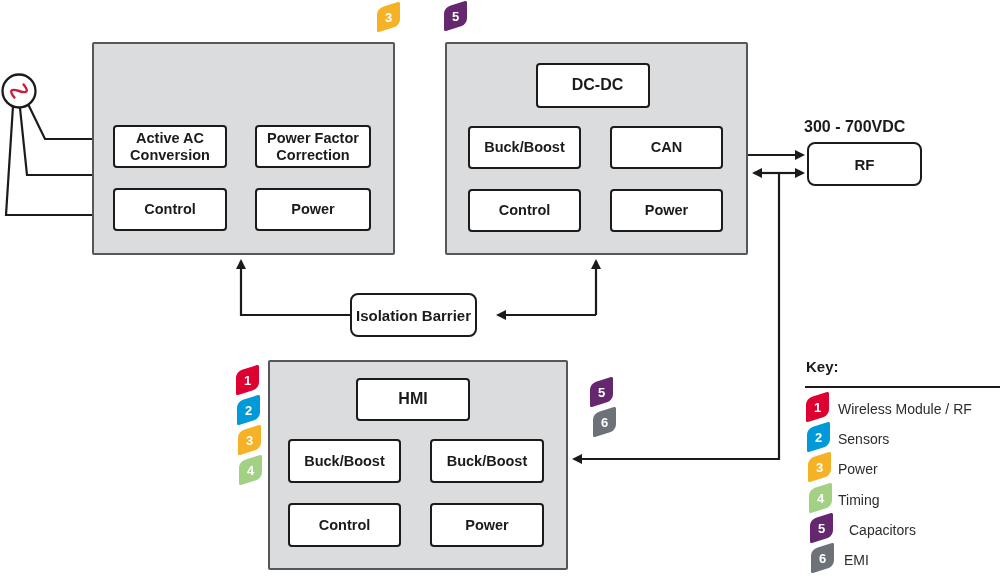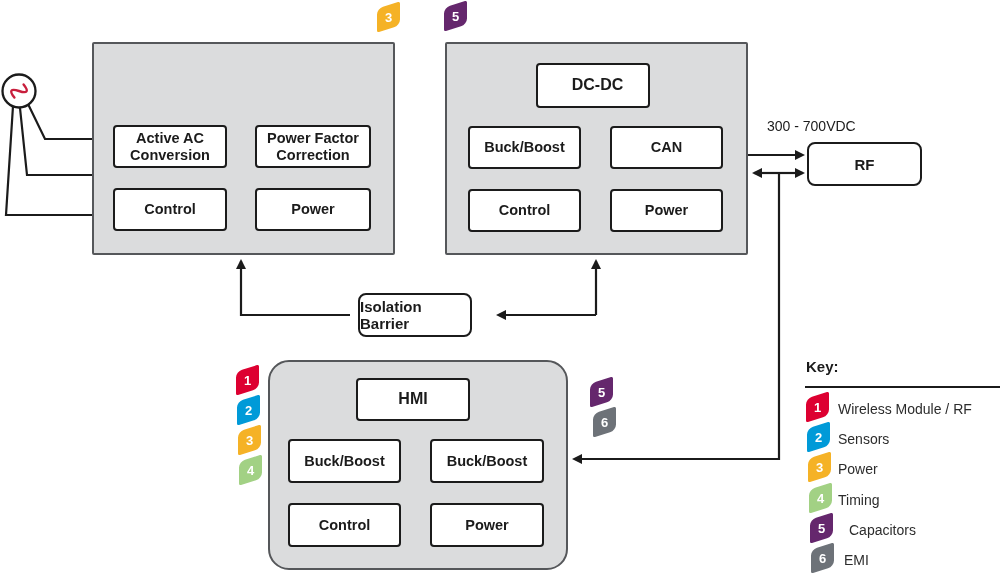--- a/index.html
+++ b/index.html
@@ -21,21 +21,21 @@
   .node {
     position:absolute; background:#ffffff; border:2px solid #1b1b1b; border-radius:8px;
     box-sizing:border-box; display:flex; align-items:center; justify-content:center;
     font-weight:700; font-size:15px;
   }
   .badge {
     position:absolute; width:23px; height:24px; transform:skewY(-17deg);
     border-radius:6px 2px 6px 2px; display:flex; align-items:center; justify-content:center;
   }
   .badge > span { transform:skewY(17deg); color:#ffffff; font-size:13px; font-weight:700; }
-  .vlabel { position:absolute; font-weight:400; font-size:14px; white-space:nowrap; }
+  .vlabel { position:absolute; font-weight:700; font-size:16px; white-space:nowrap;margin-left:37px; }
   .key-title { position:absolute; font-weight:700; font-size:15px; }
   .key-line { position:absolute; border-top:2px solid #1b1b1b; }
   .key-label { position:absolute; font-size:14px; color:#2c2c2c; white-space:nowrap; }
 </style>
 </head>
 <body>
 
 <div class="canvas">
 
   <svg class="lines-svg" viewBox="0 0 1000 584" xmlns="http://www.w3.org/2000/svg">
@@ -106,25 +106,25 @@
   </div>
   <div class="badge" style="left: 444px; top: 4px; background-color: rgb(101, 39, 109);">
     <span>5</span>
   </div>
 
   <div class="vlabel" style="left:767px; top:118px;">300 - 700VDC</div>
   <div class="node" style="left:807px; top:142px; width:115px; height:44px;">
       <span>RF</span>
     </div>
 
-  <div class="node" style="left:358px; top:293px; width:114px; height:44px;">
+  <div class="node" style="left:350px; top:293px; width:127px; height:44px;">
       <span>Isolation Barrier</span>
     </div>
 
-  <div class="gblock" style="left:268px; top:360px; width:300px; height:210px;border-radius:21px;">
+  <div class="gblock" style="left:268px; top:360px; width:300px; height:210px;">
     <div class="wbox title" style="left:86px; top:16px; width:114px; height:43px;">
         <span>HMI</span>
       </div>
     <div class="wbox" style="left:18px; top:77px; width:113px; height:44px;">
         <span>Buck/Boost</span>
       </div>
     <div class="wbox" style="left:160px; top:77px; width:114px; height:44px;">
         <span>Buck/Boost</span>
       </div>
     <div class="wbox" style="left:18px; top:141px; width:113px; height:44px;">

